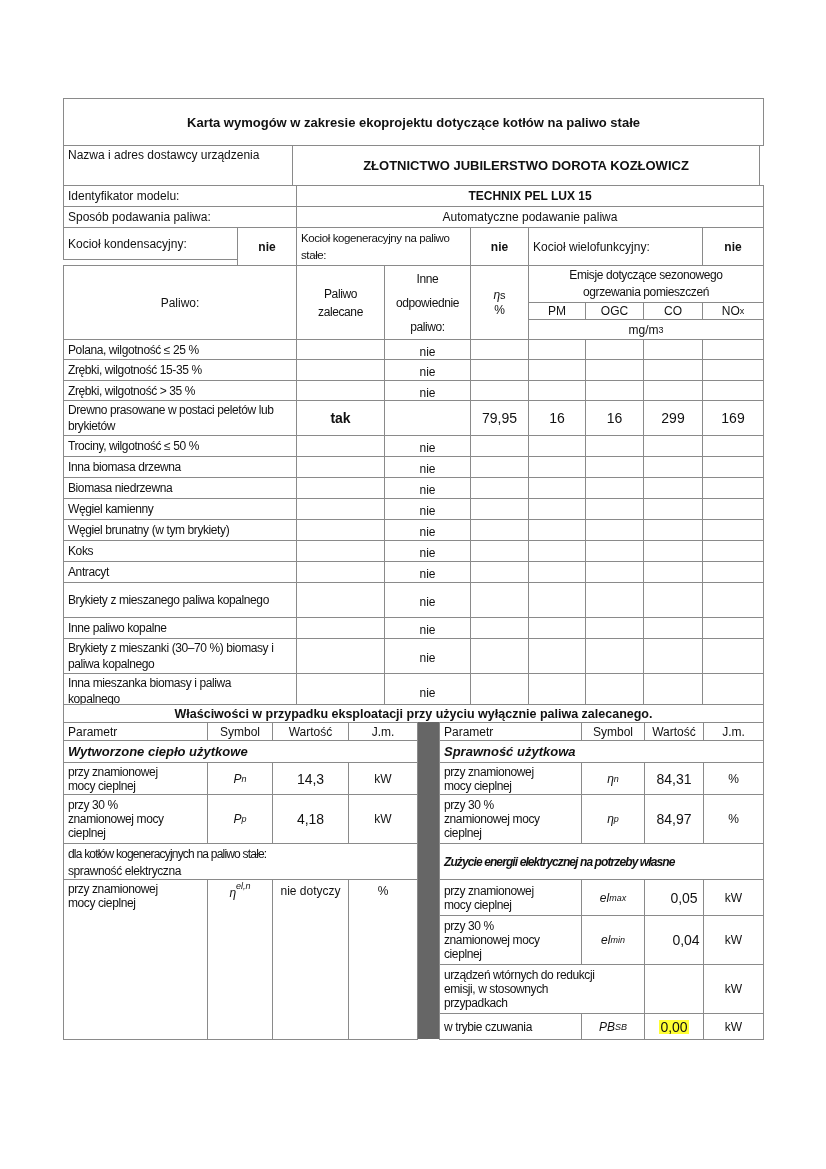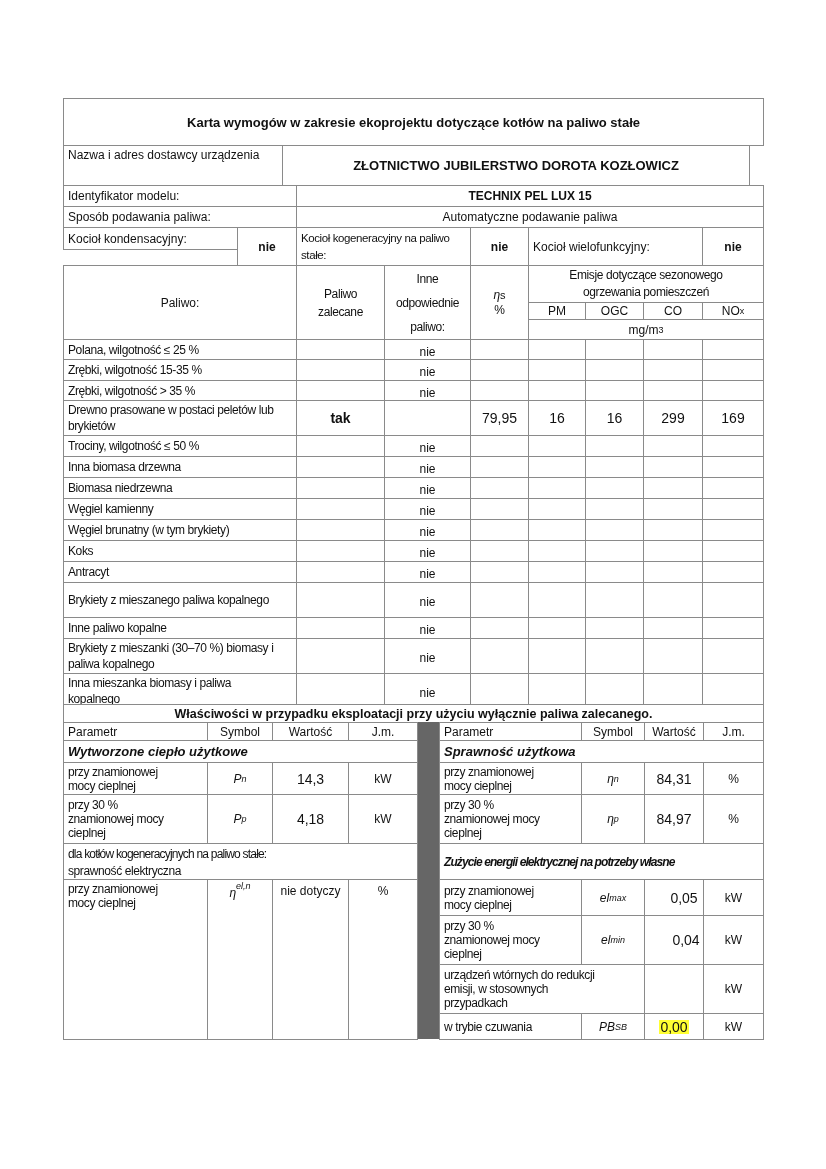--- a/index.html
+++ b/index.html
@@ -19,31 +19,31 @@
   sup { font-size:9px; line-height:0; }
 </style>
 </head>
 <body>
 
 <div class="c ctr b" style="left:63px;top:98px;width:701px;height:48px;flex-direction:column;justify-content:center;font-size:13px;line-height:21px;">
   <span>Karta wymogów w zakresie ekoprojektu dotyczące kotłów na paliwo stałe</span>
 </div>
 
 <div class="c top" style="left:63px;top:145px;width:234px;height:41px;">Nazwa i adres dostawcy urządzenia</div>
-<div class="c ctr b" style="left:282px;top:145px;width:468px;height:41px;flex-direction:row;font-size:13px;line-height:18px;">
+<div class="c ctr b" style="left:292px;top:145px;width:468px;height:41px;flex-direction:row;font-size:13px;line-height:18px;">
   <span>ZŁOTNICTWO JUBILERSTWO DOROTA KOZŁOWICZ</span>
 </div>
 
 <div class="c" style="left:63px;top:185px;width:234px;height:22px;">Identyfikator modelu:</div>
 <div class="c ctr b" style="left:296px;top:185px;width:468px;height:22px;">TECHNIX PEL LUX 15</div>
 
 <div class="c" style="left:63px;top:206px;width:234px;height:22px;">Sposób podawania paliwa:</div>
 <div class="c ctr" style="left:296px;top:206px;width:468px;height:22px;">Automatyczne podawanie paliwa</div>
 
-<div class="c" style="left:63px;top:227px;width:175px;height:23px;">Kocioł kondensacyjny:</div>
+<div class="c" style="left:63px;top:227px;width:175px;height:33px;">Kocioł kondensacyjny:</div>
 <div class="c ctr b" style="left:237px;top:227px;width:60px;height:39px;">nie</div>
 <div class="c top cond" style="left:296px;top:227px;width:175px;height:39px;font-size:11.5px;line-height:17px;">Kocioł kogeneracyjny na paliwo stałe:</div>
 <div class="c ctr b" style="left:470px;top:227px;width:59px;height:39px;">nie</div>
 <div class="c" style="left:528px;top:227px;width:175px;height:39px;">Kocioł wielofunkcyjny:</div>
 <div class="c ctr b" style="left:702px;top:227px;width:62px;height:39px;">nie</div>
 
 <div class="c ctr" style="left:63px;top:265px;width:234px;height:75px;">Paliwo:</div>
 <div class="c ctr cond" style="left:296px;top:265px;width:89px;height:75px;line-height:18px;padding:0 18px;">Paliwo zalecane</div>
 <div class="c ctr cond" style="left:384px;top:265px;width:87px;height:75px;line-height:24px;">Inne odpowiednie paliwo:</div>
 <div class="c ctr" style="left:470px;top:265px;width:59px;height:75px;flex-direction:column;line-height:15px;">

